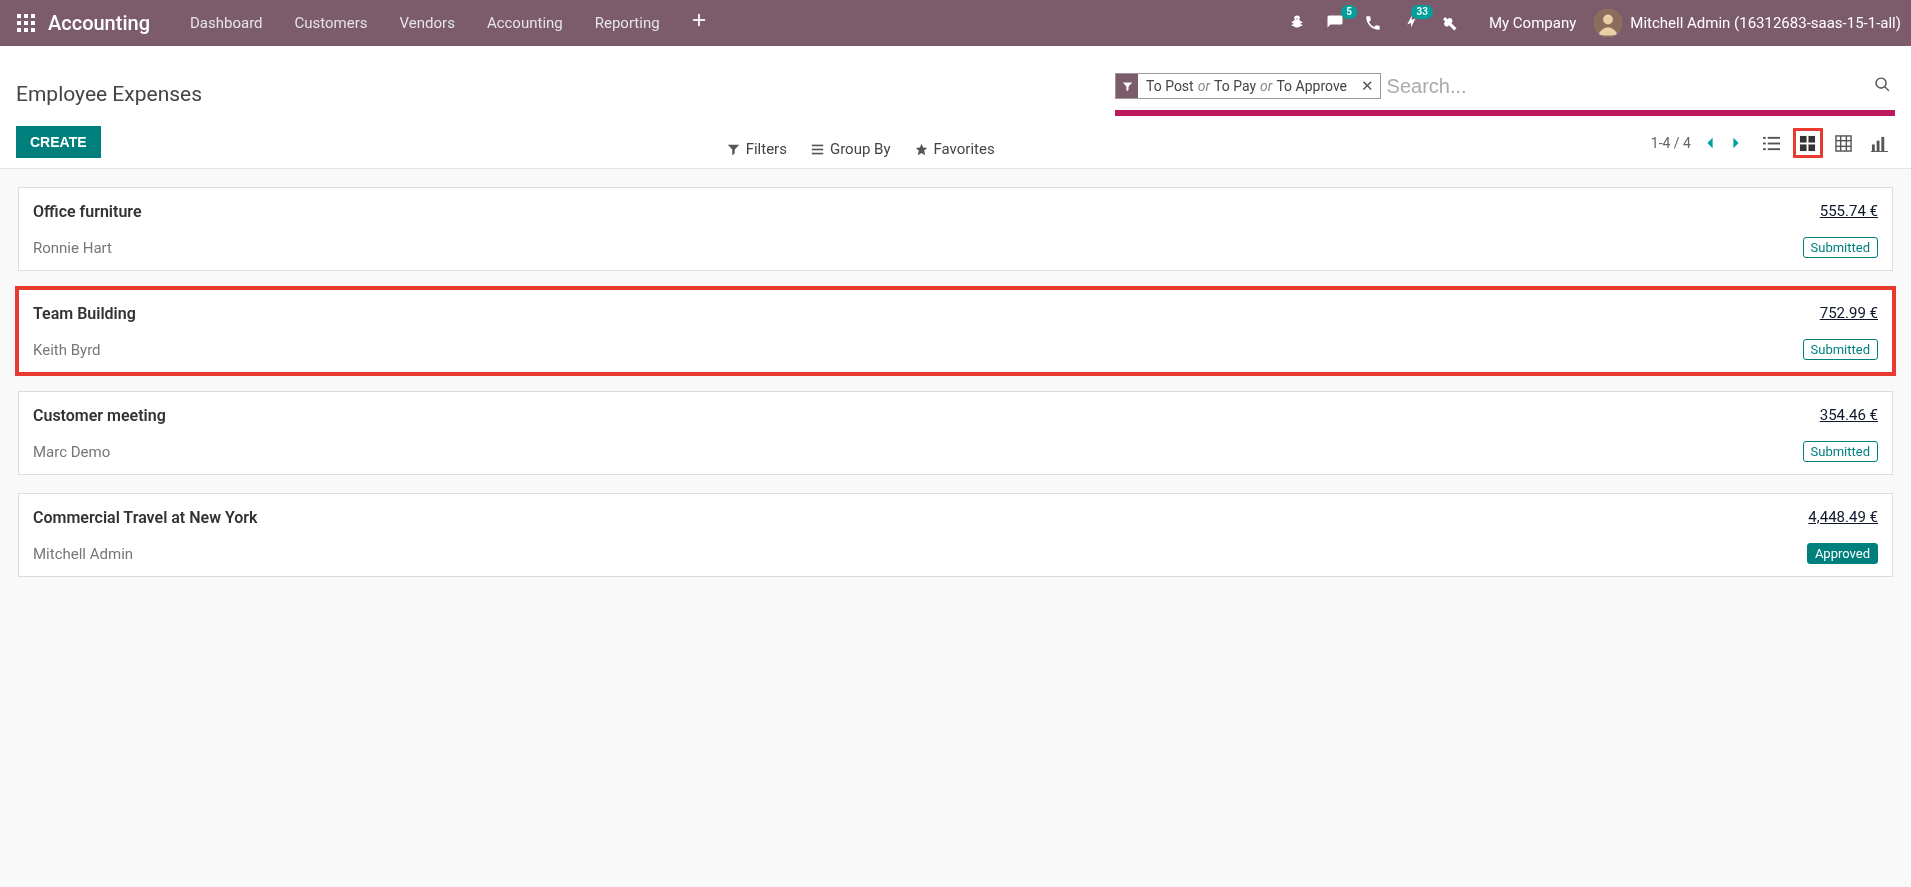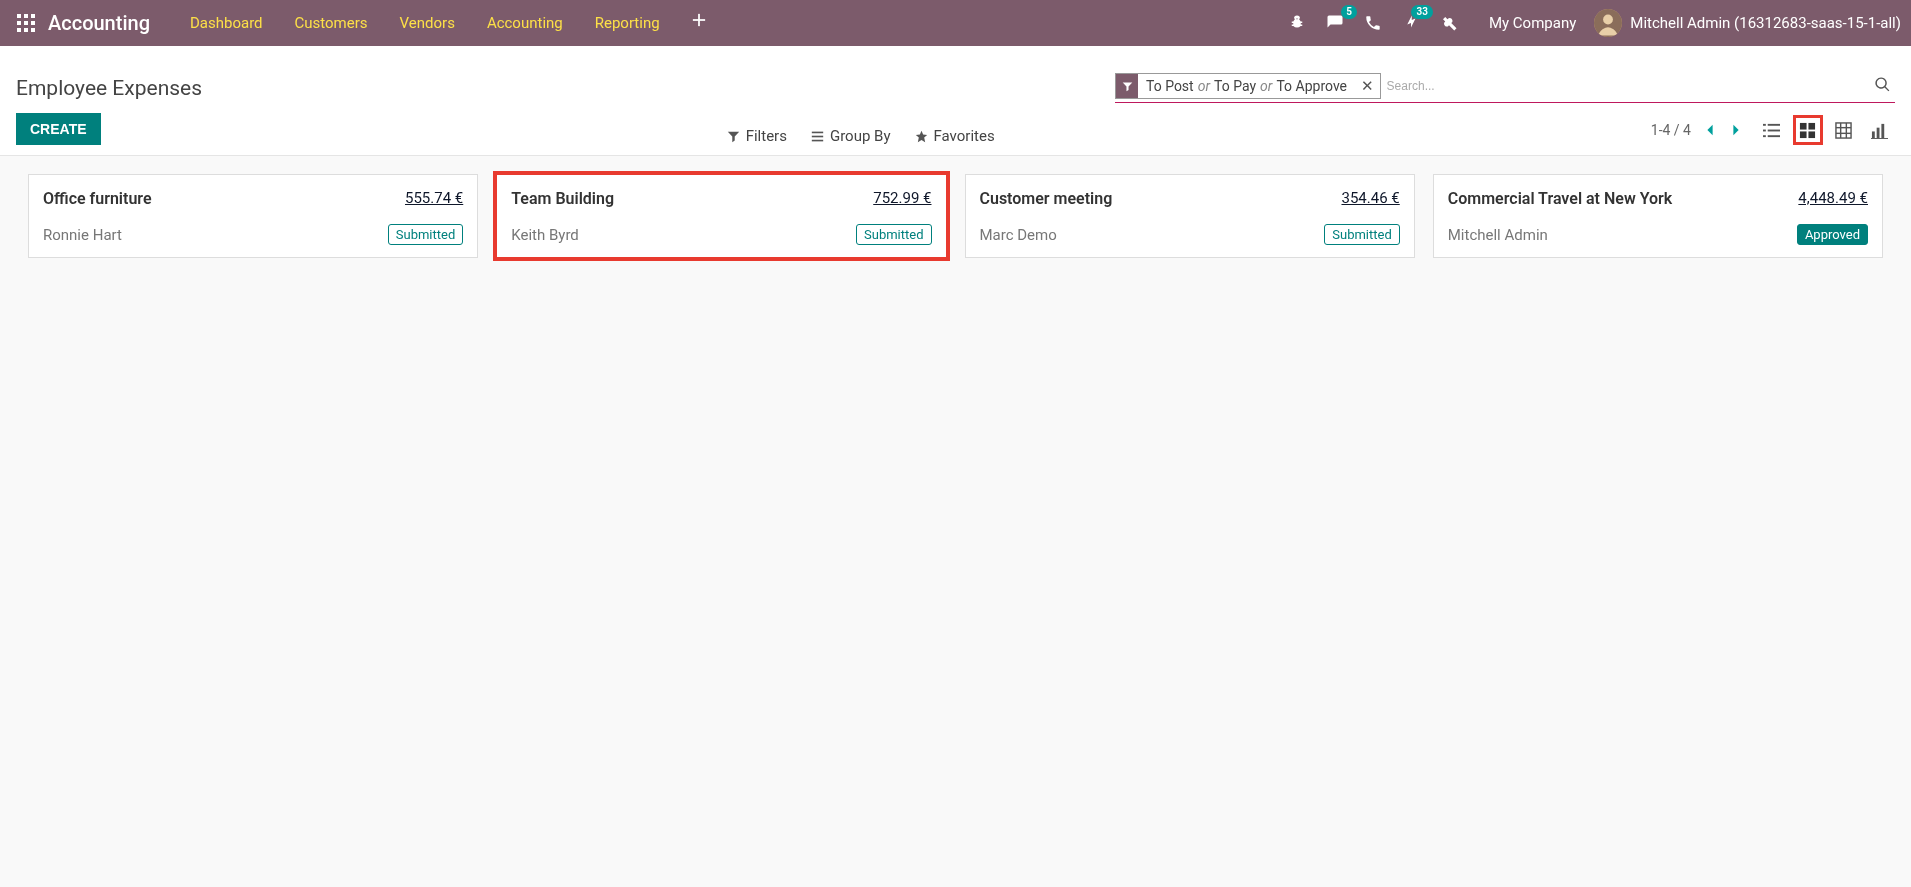--- a/index.html
+++ b/index.html
@@ -25,21 +25,21 @@
     }
     .topnav .apps-icon svg { width: 18px; height: 18px; fill: #fff; }
     .topnav .app-title {
       font-size: 20px;
       font-weight: 500;
       margin-left: 6px;
       margin-right: 24px;
     }
     .topnav .nav-menu { display: flex; gap: 0; }
     .topnav .nav-item {
-      color: #fde047;
+      color: #e5e5e5;
       padding: 12px 16px;
       cursor: pointer;
       font-size: 15px;
     }
     .topnav .nav-plus { padding: 8px 16px; font-size: 18px; }
     .topnav .spacer { flex: 1; }
     .topnav .systray { display:flex; align-items:center; gap:14px; margin-right: 10px; }
     .topnav .systray .tray-icon { position: relative; cursor:pointer; display:flex; align-items:center; justify-content:center; width:24px; height:24px; }
     .topnav .systray .tray-icon svg { width:18px; height:18px; fill:#fff; }
     .topnav .badge {
@@ -50,34 +50,34 @@
     }
     .topnav .company-name { margin:0 18px; font-size:15px; cursor:pointer; }
     .topnav .user-chunk { display:flex; align-items:center; gap:8px; cursor:pointer; font-size:15px; }
     .topnav .avatar { width:28px; height:28px; border-radius:50%; background:#b98f6e; display:flex; align-items:center; justify-content:center; overflow:hidden; }
     .topnav .avatar svg { width:28px; height:28px; }
 
     
     .cp { background:#fff; border-bottom:1px solid #e5e5e5; padding:10px 16px 10px 16px; }
     .cp-row1 { display:flex; align-items:center;margin-top:16px; }
     .cp-title { font-size:21px; color:#444; }
-    .cp-search-wrap { margin-left:auto; width:780px; display:flex; align-items:center; border-bottom:1px solid #be185d; padding-bottom:2px; }
+    .cp-search-wrap { margin-left:auto; width:780px; display:flex; align-items:center; border-bottom:6px solid #be185d; padding-bottom:10px; }
     .filter-chip {
       display:inline-flex; align-items:center; height:26px;
       border:1px solid #999; margin-right:6px;
     }
     .filter-chip .chip-icon {
       background:#7c5b6b; color:#fff; width:22px; height:100%;
       display:flex; align-items:center; justify-content:center;
     }
     .filter-chip .chip-icon svg { width:11px; height:11px; fill:#fff; }
     .filter-chip .chip-body { padding:0 8px; color:#444; font-size:14px; display:flex; align-items:center; gap:4px; }
     .filter-chip .chip-body i { color:#888; font-style:italic; }
     .filter-chip .chip-close { padding:0 6px; cursor:pointer; color:#555; font-size:15px; }
-    .cp-search-input { flex:1; border:none; outline:none; font-size:12px; color:#333; background:transparent; }
+    .cp-search-input { flex:1; border:none; outline:none; font-size:20px; color:#333; background:transparent; }
     .cp-search-input::placeholder { color:#aaa; }
     .cp-search-btn { background:none; border:none; cursor:pointer; padding:4px; }
     .cp-search-btn svg { width:17px; height:17px; fill:#555; }
 
     .cp-row2 { display:flex; align-items:flex-end; margin-top:10px; }
     .create-btn {
       background:#00807d; color:#fff; border:none;
       padding:8px 14px; font-size:14px; font-weight:600;
       cursor:pointer; text-transform:uppercase;
     }
@@ -89,21 +89,21 @@
     .pager .pg-btn { cursor:pointer; color:#00a09d; display:flex; }
     .pager .pg-btn svg { width:14px; height:14px; fill:currentColor; }
     .view-switch { display:flex; align-items:center; gap:6px; }
     .view-btn { width:30px; height:30px; display:flex; align-items:center; justify-content:center; cursor:pointer; border:2px solid transparent; }
     .view-btn svg { width:17px; height:17px; fill:#555; }
     .view-btn.active-highlight { border:3px solid #e83a2f; }
     .view-btn.active-highlight svg { fill:#333; }
 
     
     .kanban {
-      display:flex; gap:18px; padding:18px 28px;
+      display:flex; gap:18px; padding:18px 18px;flex-direction:column;
     }
     .card {
       flex:1; min-width:0;
       background:#fff; border:1px solid #ddd;
       padding:14px 14px 12px 14px;
       cursor:pointer; position:relative;
     }
     .card.highlight { outline:4px solid #e83a2f; outline-offset:-1px; }
     .card .card-top { display:flex; justify-content:space-between; align-items:flex-start; }
     .card .card-title { font-size:16px; font-weight:600; color:#333; }

